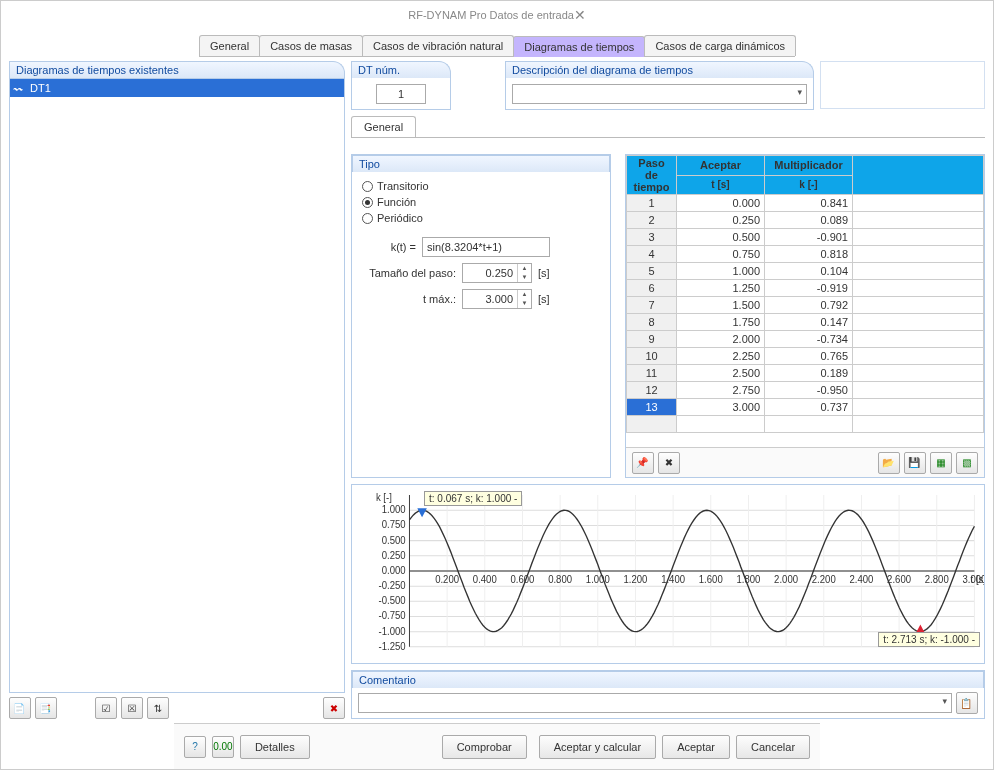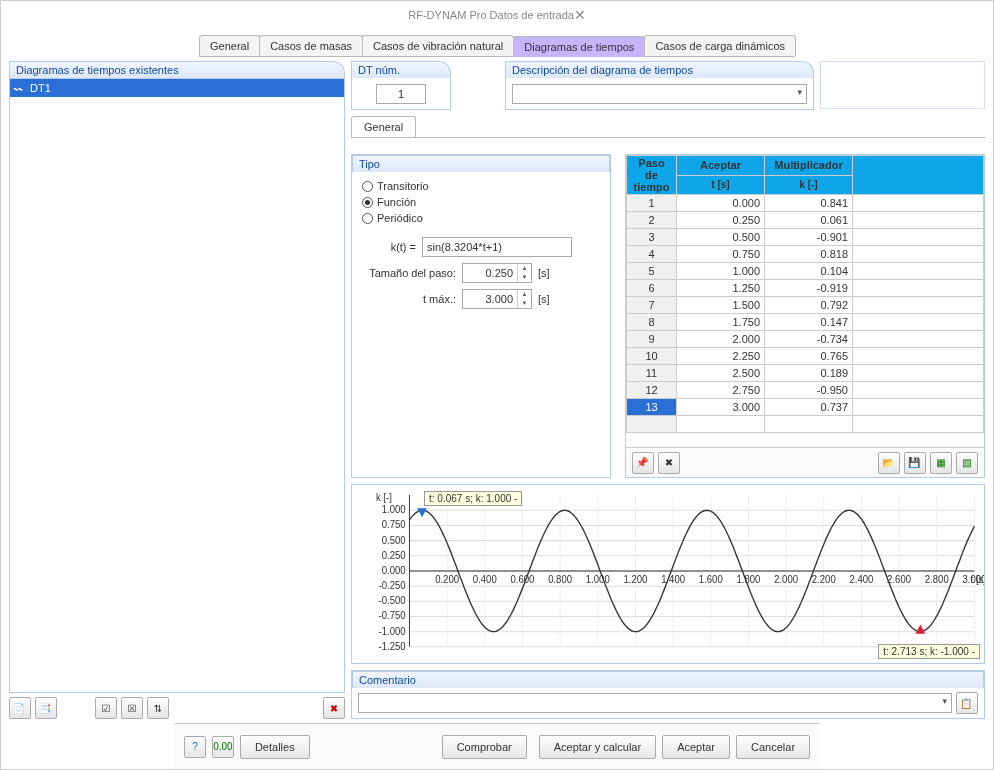--- a/index.html
+++ b/index.html
@@ -144,21 +144,21 @@
               <span class="radio checked"></span>
               <span>Función</span>
             </div>
             <div class="radio-row">
               <span class="radio"></span>
               <span>Periódico</span>
             </div>
             <div style="height:8px"></div>
             <div class="form-row">
               <label style="width:60px;">k(t) =</label>
-              <div class="text-input" style="width:150px">
+              <div class="text-input" style="width:128px">
                   <span>sin(8.3204*t+1)</span>
                 </div>
             </div>
             <div class="form-row">
               <label>Tamaño del paso:</label>
               <div class="spinner">
                 <div class="val">0.250</div>
                 <div class="arrows">
                     <div>▲</div>
                     <div>▼</div>
@@ -198,21 +198,21 @@
               <tbody id="grid-body">
                   <tr>
                     <td class="step">1</td>
                     <td class="num">0.000</td>
                     <td class="num">0.841</td>
                     <td></td>
                   </tr>
                   <tr>
                     <td class="step">2</td>
                     <td class="num">0.250</td>
-                    <td class="num">0.061</td>
+                    <td class="num">0.089</td>
                     <td></td>
                   </tr>
                   <tr>
                     <td class="step">3</td>
                     <td class="num">0.500</td>
                     <td class="num">-0.901</td>
                     <td></td>
                   </tr>
                   <tr>
                     <td class="step">4</td>
@@ -349,21 +349,21 @@
             <text x="650" y="97" text-anchor="middle">3.000</text>
             <line x1="60" y1="10" x2="60" y2="160" stroke="#333"></line>
             <line x1="60" y1="85" x2="650" y2="85" stroke="#333"></line>
             <text x="25" y="16">k [-]</text>
             <text x="646" y="97" text-anchor="start">t [s]</text>
             <path d="M60.0 34.5 L62.0 32.0 L63.9 29.8 L65.9 28.1 L67.9 26.7 L69.8 25.7 L71.8 25.2 L73.8 25.0 L75.7 25.3 L77.7 25.9 L79.7 27.0 L81.6 28.5 L83.6 30.4 L85.6 32.7 L87.5 35.3 L89.5 38.2 L91.5 41.5 L93.4 45.1 L95.4 49.0 L97.4 53.1 L99.3 57.4 L101.3 61.9 L103.3 66.6 L105.2 71.4 L107.2 76.3 L109.2 81.3 L111.1 86.3 L113.1 91.3 L115.1 96.2 L117.0 101.1 L119.0 105.8 L121.0 110.4 L122.9 114.9 L124.9 119.1 L126.9 123.1 L128.8 126.8 L130.8 130.2 L132.8 133.3 L134.7 136.1 L136.7 138.6 L138.7 140.6 L140.6 142.3 L142.6 143.6 L144.6 144.5 L146.5 144.9 L148.5 145.0 L150.5 144.6 L152.4 143.8 L154.4 142.6 L156.4 141.1 L158.3 139.1 L160.3 136.7 L162.3 134.0 L164.2 131.0 L166.2 127.6 L168.2 124.0 L170.1 120.0 L172.1 115.9 L174.1 111.5 L176.0 106.9 L178.0 102.2 L180.0 97.4 L181.9 92.5 L183.9 87.5 L185.9 82.5 L187.8 77.5 L189.8 72.6 L191.8 67.8 L193.7 63.0 L195.7 58.5 L197.7 54.1 L199.6 49.9 L201.6 46.0 L203.6 42.3 L205.5 39.0 L207.5 35.9 L209.5 33.2 L211.4 30.9 L213.4 28.9 L215.4 27.4 L217.3 26.2 L219.3 25.4 L221.3 25.0 L223.2 25.1 L225.2 25.5 L227.2 26.4 L229.1 27.7 L231.1 29.4 L233.1 31.5 L235.0 33.9 L237.0 36.7 L239.0 39.8 L240.9 43.2 L242.9 47.0 L244.9 50.9 L246.8 55.2 L248.8 59.6 L250.8 64.2 L252.7 69.0 L254.7 73.8 L256.7 78.7 L258.6 83.7 L260.6 88.7 L262.6 93.7 L264.5 98.6 L266.5 103.4 L268.5 108.1 L270.4 112.6 L272.4 116.9 L274.4 121.0 L276.3 124.9 L278.3 128.5 L280.3 131.8 L282.2 134.7 L284.2 137.4 L286.2 139.6 L288.1 141.5 L290.1 143.0 L292.1 144.1 L294.0 144.7 L296.0 145.0 L298.0 144.8 L299.9 144.3 L301.9 143.3 L303.9 141.9 L305.8 140.1 L307.8 138.0 L309.8 135.5 L311.7 132.6 L313.7 129.4 L315.7 125.9 L317.6 122.1 L319.6 118.1 L321.6 113.8 L323.5 109.3 L325.5 104.7 L327.5 99.9 L329.4 95.0 L331.4 90.0 L333.4 85.1 L335.3 80.1 L337.3 75.1 L339.3 70.2 L341.2 65.5 L343.2 60.8 L345.2 56.3 L347.1 52.0 L349.1 48.0 L351.1 44.2 L353.0 40.7 L355.0 37.5 L357.0 34.6 L358.9 32.1 L360.9 29.9 L362.9 28.1 L364.8 26.7 L366.8 25.7 L368.8 25.2 L370.7 25.0 L372.7 25.3 L374.7 25.9 L376.6 27.0 L378.6 28.5 L380.6 30.3 L382.5 32.6 L384.5 35.2 L386.5 38.1 L388.4 41.4 L390.4 45.0 L392.4 48.9 L394.3 53.0 L396.3 57.3 L398.3 61.8 L400.2 66.5 L402.2 71.3 L404.2 76.2 L406.1 81.2 L408.1 86.1 L410.1 91.1 L412.0 96.1 L414.0 100.9 L416.0 105.7 L417.9 110.3 L419.9 114.7 L421.9 119.0 L423.8 123.0 L425.8 126.7 L427.8 130.1 L429.7 133.3 L431.7 136.1 L433.7 138.5 L435.6 140.6 L437.6 142.3 L439.6 143.5 L441.5 144.4 L443.5 144.9 L445.5 145.0 L447.4 144.6 L449.4 143.9 L451.4 142.7 L453.3 141.1 L455.3 139.2 L457.3 136.8 L459.2 134.1 L461.2 131.1 L463.2 127.7 L465.1 124.1 L467.1 120.2 L469.1 116.0 L471.0 111.6 L473.0 107.1 L475.0 102.4 L476.9 97.5 L478.9 92.6 L480.9 87.6 L482.8 82.6 L484.8 77.7 L486.8 72.7 L488.7 67.9 L490.7 63.2 L492.7 58.6 L494.6 54.2 L496.6 50.1 L498.6 46.1 L500.5 42.5 L502.5 39.1 L504.5 36.0 L506.4 33.3 L508.4 31.0 L510.4 29.0 L512.3 27.4 L514.3 26.2 L516.3 25.4 L518.2 25.0 L520.2 25.1 L522.2 25.5 L524.1 26.4 L526.1 27.7 L528.1 29.3 L530.0 31.4 L532.0 33.8 L534.0 36.6 L535.9 39.7 L537.9 43.1 L539.9 46.8 L541.8 50.8 L543.8 55.0 L545.8 59.5 L547.7 64.1 L549.7 68.8 L551.7 73.7 L553.6 78.6 L555.6 83.6 L557.6 88.6 L559.5 93.5 L561.5 98.4 L563.5 103.3 L565.4 107.9 L567.4 112.5 L569.4 116.8 L571.3 120.9 L573.3 124.8 L575.3 128.4 L577.2 131.7 L579.2 134.7 L581.2 137.3 L583.1 139.5 L585.1 141.4 L587.1 142.9 L589.0 144.0 L591.0 144.7 L593.0 145.0 L594.9 144.9 L596.9 144.3 L598.9 143.3 L600.8 142.0 L602.8 140.2 L604.8 138.1 L606.7 135.6 L608.7 132.7 L610.7 129.5 L612.6 126.0 L614.6 122.2 L616.6 118.2 L618.5 113.9 L620.5 109.4 L622.5 104.8 L624.4 100.0 L626.4 95.2 L628.4 90.2 L630.3 85.2 L632.3 80.2 L634.3 75.3 L636.2 70.4 L638.2 65.6 L640.2 60.9 L642.1 56.5 L644.1 52.2 L646.1 48.1 L648.0 44.3 L650.0 40.8 " fill="none" stroke="#333" stroke-width="1.4"></path>
             <polygon points="68.17666666666666,23 78.17666666666666,23 73.17666666666666,32" fill="#2a6fd6"></polygon>
             <polygon points="588.5566666666667,147 598.5566666666667,147 593.5566666666667,138" fill="#d23"></polygon>
           </svg>
         <div class="chart-tooltip" style="left:72px; top:6px;">t: 0.067 s; k: 1.000 -</div>
-        <div class="chart-tooltip" style="right:4px; bottom:4px;">t: 2.713 s; k: -1.000 -</div>
+        <div class="chart-tooltip" style="right:4px; bottom:16px;">t: 2.713 s; k: -1.000 -</div>
       </div>
 
       <div class="comment-panel">
         <div class="group-header">Comentario</div>
         <div class="comment-body">
           <div class="comment-input" style="position:relative;">
             <span style="position:absolute; right:4px; top:2px; font-size:9px; color:#555;">▾</span>
           </div>
           <div class="tbtn">📋</div>
         </div>

